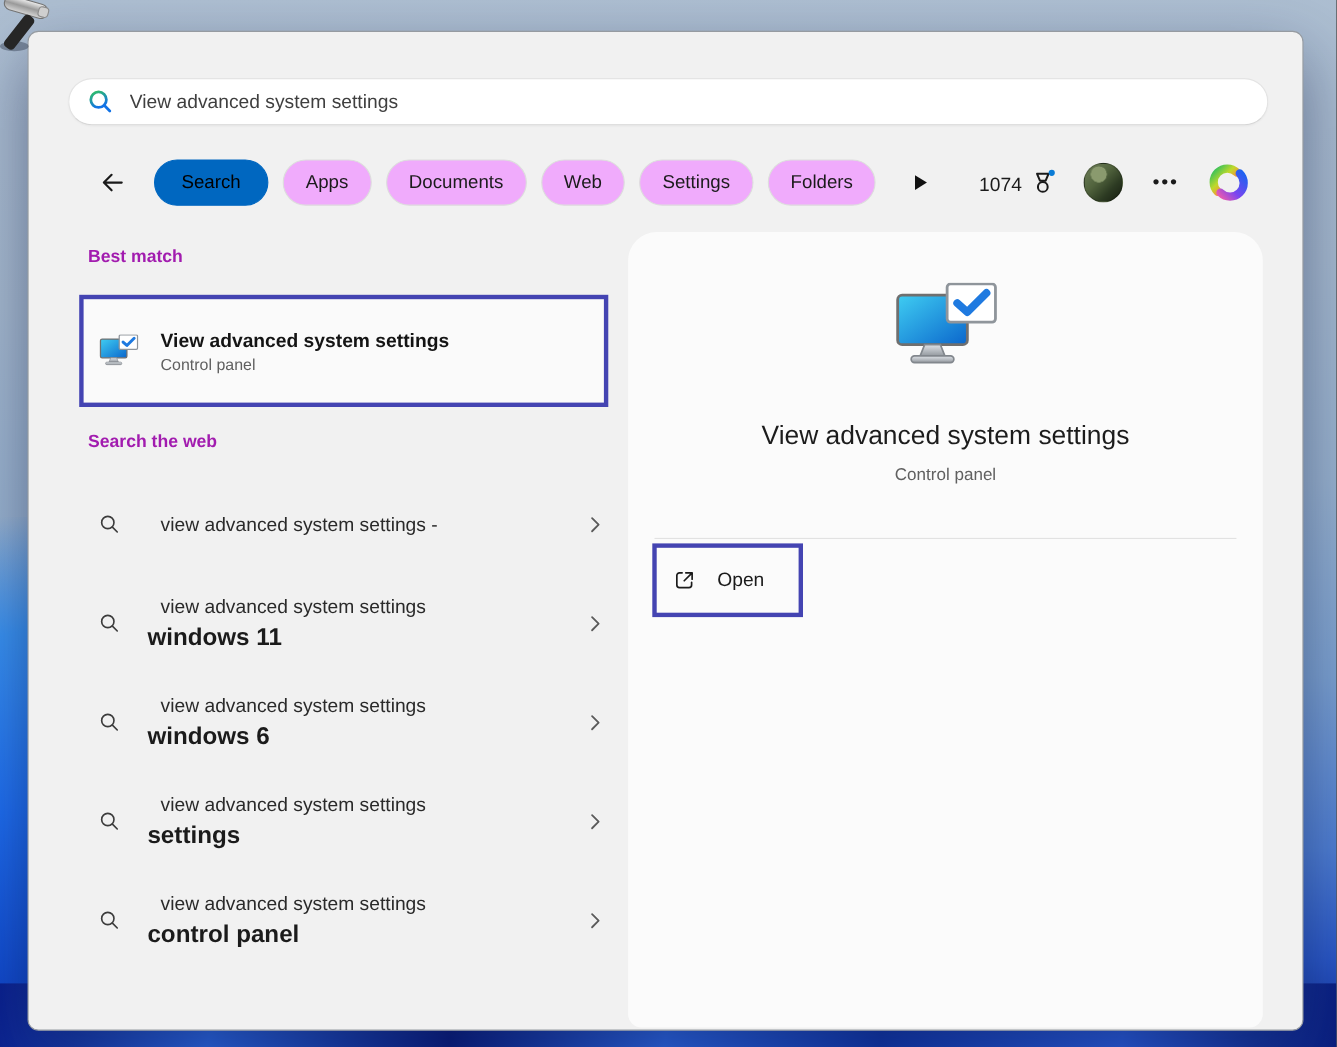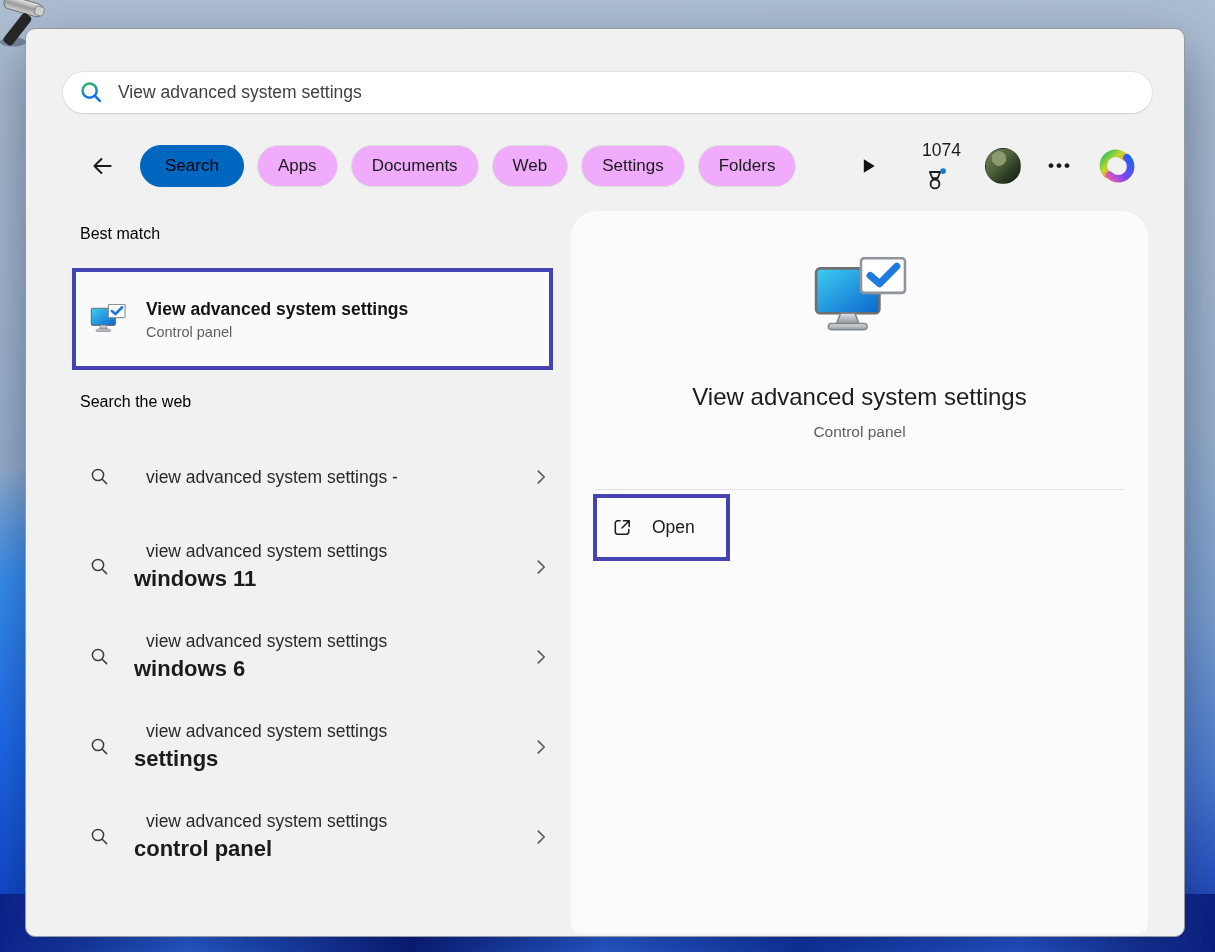--- a/index.html
+++ b/index.html
@@ -21,31 +21,31 @@
   .search-input{border:none;outline:none;flex:1;font-size:17.5px;color:#3f3f3f;background:transparent;
     font-family:inherit;padding:0;}
   
   .tabrow{position:absolute;left:56px;top:114px;height:46px;display:flex;align-items:center;}
   .back-btn{width:40px;height:42px;display:flex;align-items:center;justify-content:center;margin-right:18px;cursor:pointer;}
   .pill{height:42px;border-radius:21px;padding:0 20px;display:flex;align-items:center;font-size:17px;
     color:#1b1b1b;background:#f0abfc;border:1px solid #dddddd;margin-right:13px;box-sizing:border-box;cursor:pointer;white-space:nowrap;}
   .pill.active{background:var(--accent,#0067c0);color:#000000;border-color:var(--accent,#0067c0);padding:0 24px;text-align:right;}
   .tab-right{position:absolute;right:47px;top:114px;height:46px;display:flex;align-items:center;}
   .play-btn{width:24px;height:24px;margin-right:42px;cursor:pointer;display:flex;align-items:center;justify-content:center;}
-  .rewards{display:flex;align-items:flex-start;gap:6px;margin-right:24px;cursor:pointer;flex-direction:column;}
+  .rewards{display:flex;align-items:flex-end;gap:6px;margin-right:24px;cursor:pointer;}
   .rewards-points{font-size:17.5px;color:#1b1b1b;}
   .rewards-glyph{position:relative;width:26px;height:26px;}
   .avatar{width:36px;height:36px;border-radius:50%;margin-right:22px;cursor:pointer;border:1px solid rgba(0,0,0,.18);box-sizing:border-box;
     background:radial-gradient(circle at 38% 28%,#8a9a6e 0 22%,rgba(0,0,0,0) 23%),
                linear-gradient(135deg,#70805a 0%,#52643e 40%,#2c3a22 70%,#161d10 100%);}
   .more-btn{width:34px;height:34px;margin-right:20px;display:flex;align-items:center;justify-content:center;
     font-size:17px;font-weight:700;letter-spacing:2px;color:#1b1b1b;cursor:pointer;}
   .copilot-btn{width:40px;height:40px;cursor:pointer;}
   
-  .section-h{position:absolute;left:54px;font-size:16px;font-weight:400;color:#000000;}
+  .section-h{position:absolute;left:54px;font-size:16px;font-weight:700;color:#a21caf;}
   .h-best{top:196px;} .h-web{top:364px;}
   .bestbox{position:absolute;left:46px;top:239px;width:481px;height:102px;border:4px solid var(--annotation,#4444b2);
     background:#fafafa;box-sizing:border-box;}
   .best-item{width:100%;height:100%;display:flex;align-items:center;padding:0 14px;box-sizing:border-box;cursor:pointer;}
   .best-text{margin-left:20px;display:flex;flex-direction:column;}
   .bm-title{font-size:17.5px;font-weight:700;color:#141414;}
   .bm-sub{font-size:14.5px;color:#5f5f5f;margin-top:4px;}
   .web-row{position:absolute;left:54px;width:474px;height:76px;display:flex;align-items:center;cursor:pointer;}
   .wr-icon{margin-left:8px;flex:none;}
   .wr-text{margin-left:22px;display:flex;flex-direction:column;line-height:1.4;}

